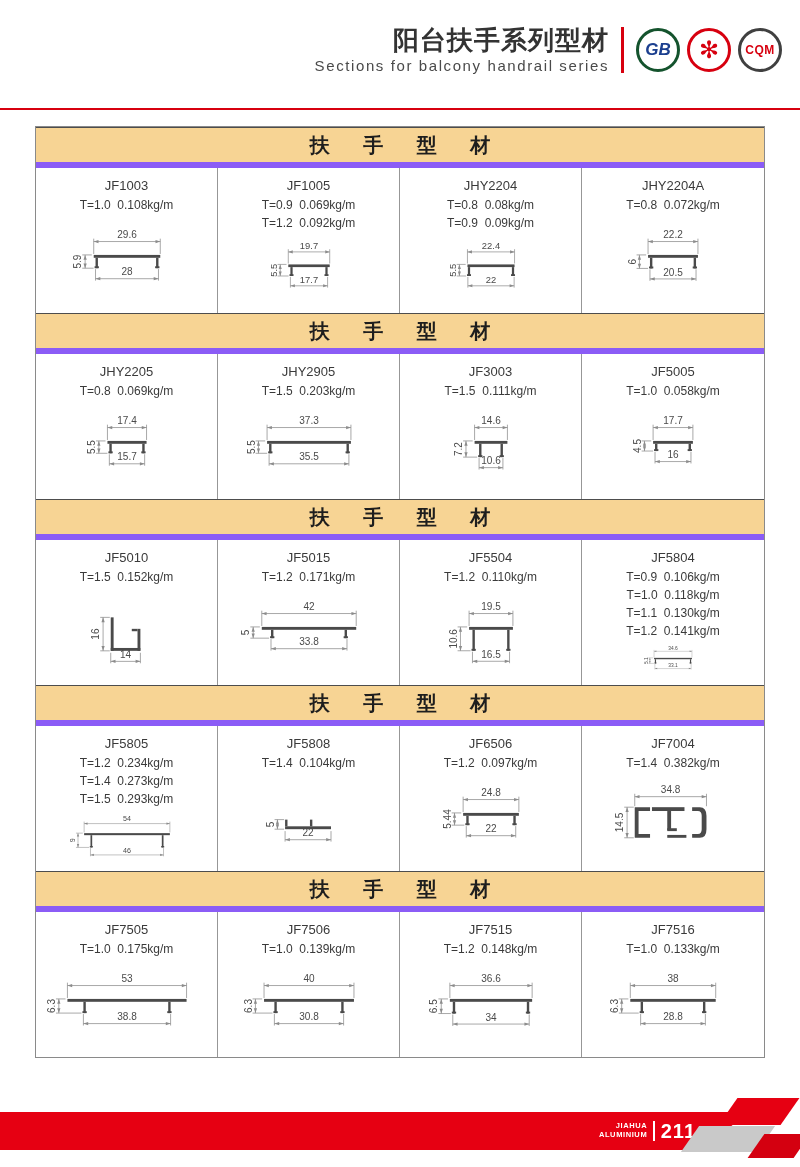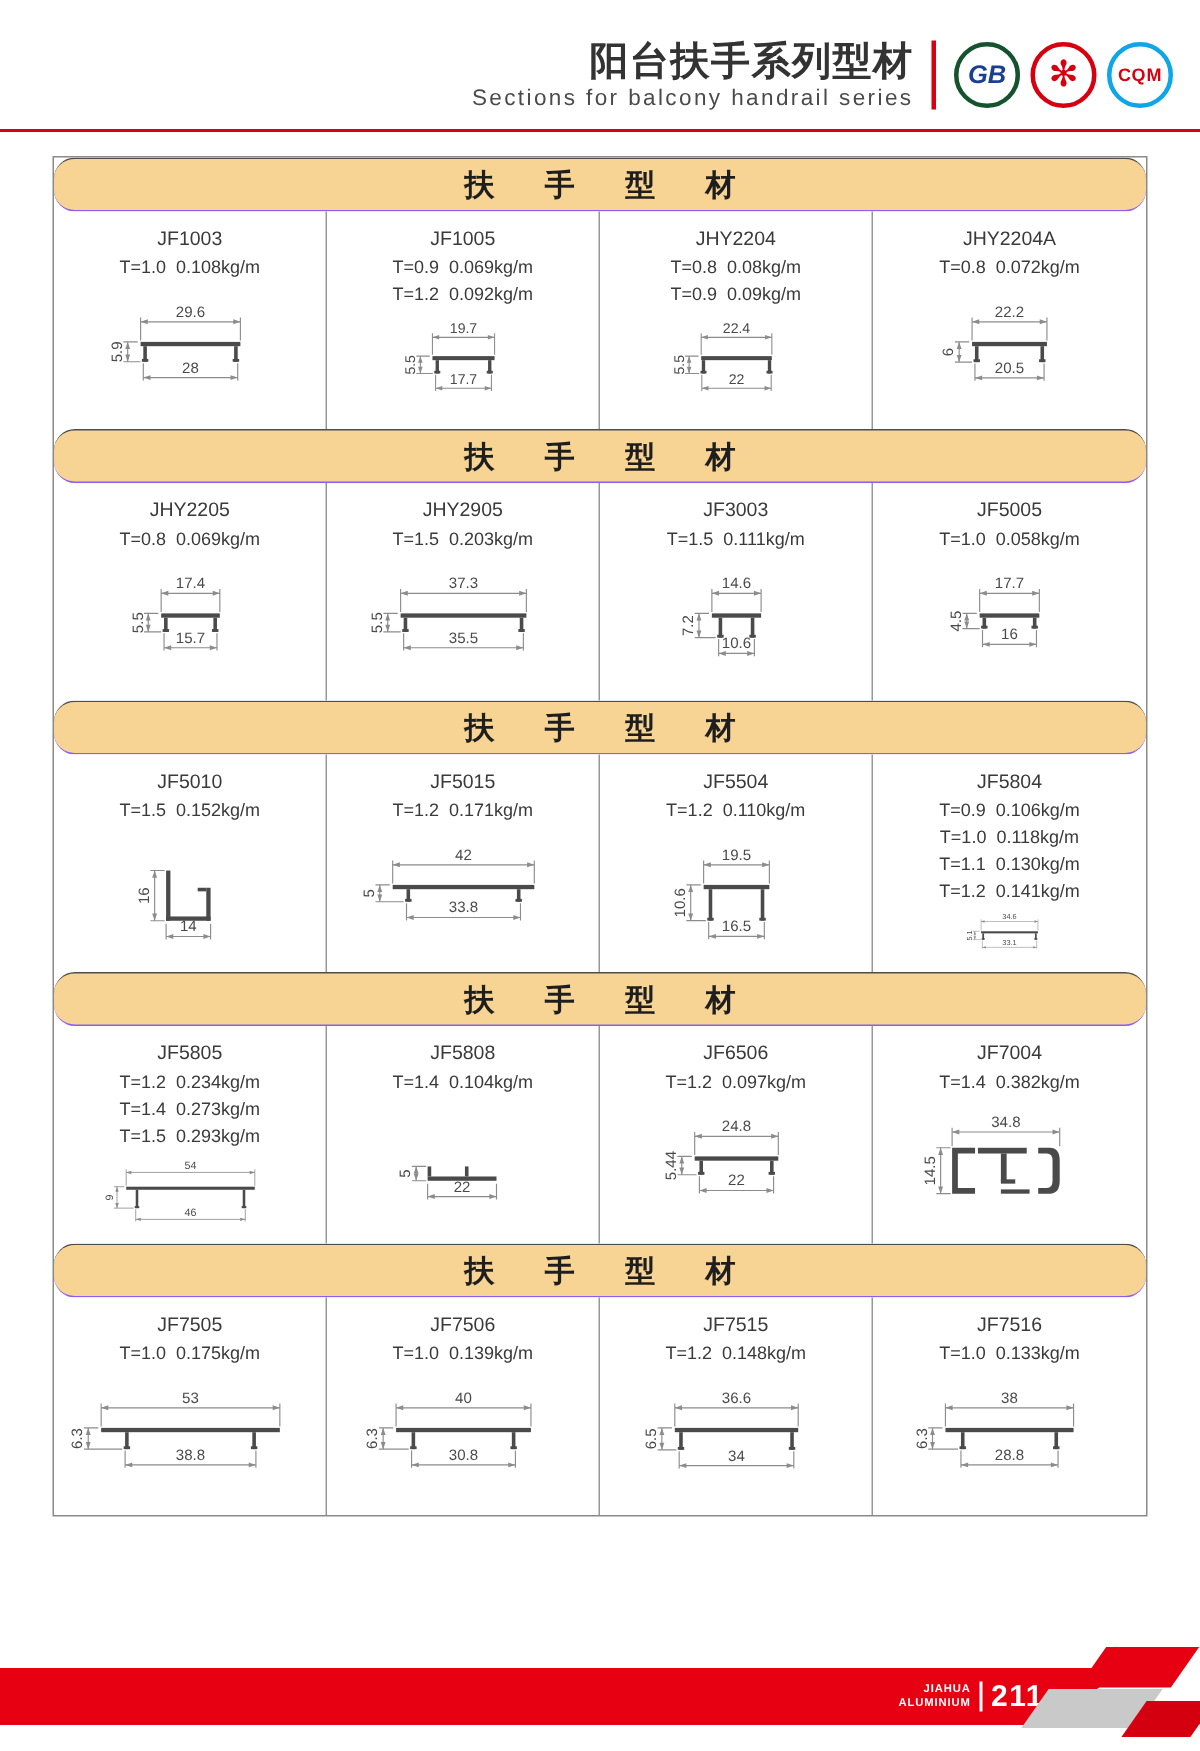--- a/index.html
+++ b/index.html
@@ -1,40 +1,40 @@
 <!DOCTYPE html>
 <html><head>
 <meta charset="utf-8">
 <style>
   html,body{margin:0;padding:0;background:#fff;}
   .page{position:relative;width:800px;height:1167px;background:#fff;overflow:hidden;
         font-family:"Liberation Sans","DejaVu Sans",sans-serif;color:#3c3c3c;}
 
   
-  .hdr{position:relative;height:86px;}
+  .hdr{position:relative;height:108px;}
   .hdr-inner{position:absolute;right:18px;top:26px;display:flex;align-items:center;gap:12px;}
   .hdr-titles{text-align:right;}
   .hdr-title{font-size:26px;font-weight:bold;color:#333;letter-spacing:1px;line-height:1.1;}
   .hdr-sub{font-size:15px;color:#4a4a4a;letter-spacing:1.6px;margin-top:2px;}
   .hdr-vline{width:3px;height:46px;background:#d7000f;}
   .logos{display:flex;gap:7px;}
   .logo{width:44px;height:44px;border-radius:50%;display:flex;align-items:center;justify-content:center;
         box-sizing:border-box;background:#fff;}
   .logo.gb{border:3px solid #14532d;}
   .logo.gb span{font-style:italic;font-weight:bold;font-size:17px;color:#1b3f8f;}
   .logo.seal{border:3px solid #d7000f;font-size:24px;color:#d7000f;line-height:1;}
-  .logo.cqm{border:3px solid #0ea5e9;}
+  .logo.cqm{border:3px solid #404040;}
   .logo.cqm span{font-weight:bold;font-size:12px;color:#d7000f;letter-spacing:.5px;}
   .hdr-rule{height:2px;background:#d7000f;}
 
   
   .tbl{margin:16px 35px 0 35px;border:1.5px solid #8a8a8a;}
-  .secbar{height:34px;background:#f7d494;border-top:1px solid #4d4d4d;border-bottom:1px solid #8b5cf6;
+  .secbar{height:34px;background:#f7d494;border-top:1px solid #4d4d4d;border-bottom:6px solid #8b5cf6;
           display:flex;align-items:center;justify-content:center;
-          font-size:20px;font-weight:bold;color:#1e1e1e;letter-spacing:14px;text-indent:14px;border-radius:14px;}
+          font-size:20px;font-weight:bold;color:#1e1e1e;letter-spacing:14px;text-indent:14px;}
   .cells{display:grid;grid-template-columns:repeat(4,1fr);}
   .cell{height:145px;border-right:1.2px solid #979797;display:flex;flex-direction:column;align-items:center;
         padding-top:9px;box-sizing:border-box;min-width:0;}
   .cell:last-child{border-right:none;}
   .code{font-size:13px;color:#3a3a3a;line-height:1.45;}
   .spec{font-size:12px;color:#3a3a3a;line-height:1.5;white-space:pre;}
   .cell svg{display:block;width:176px;flex:1 1 auto;min-height:38px;margin:2px 0 4px 0;}
   svg text{font-family:"Liberation Sans","DejaVu Sans",sans-serif;fill:#4a4a4a;}
 
   

